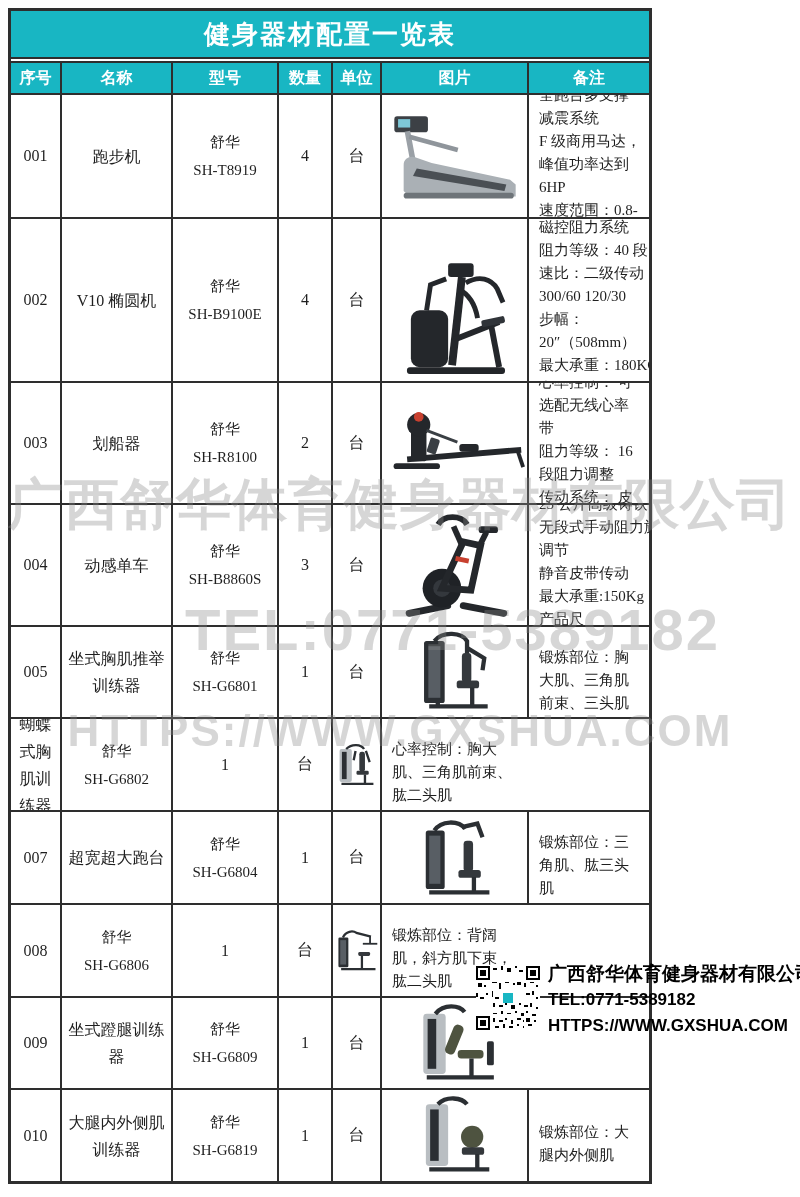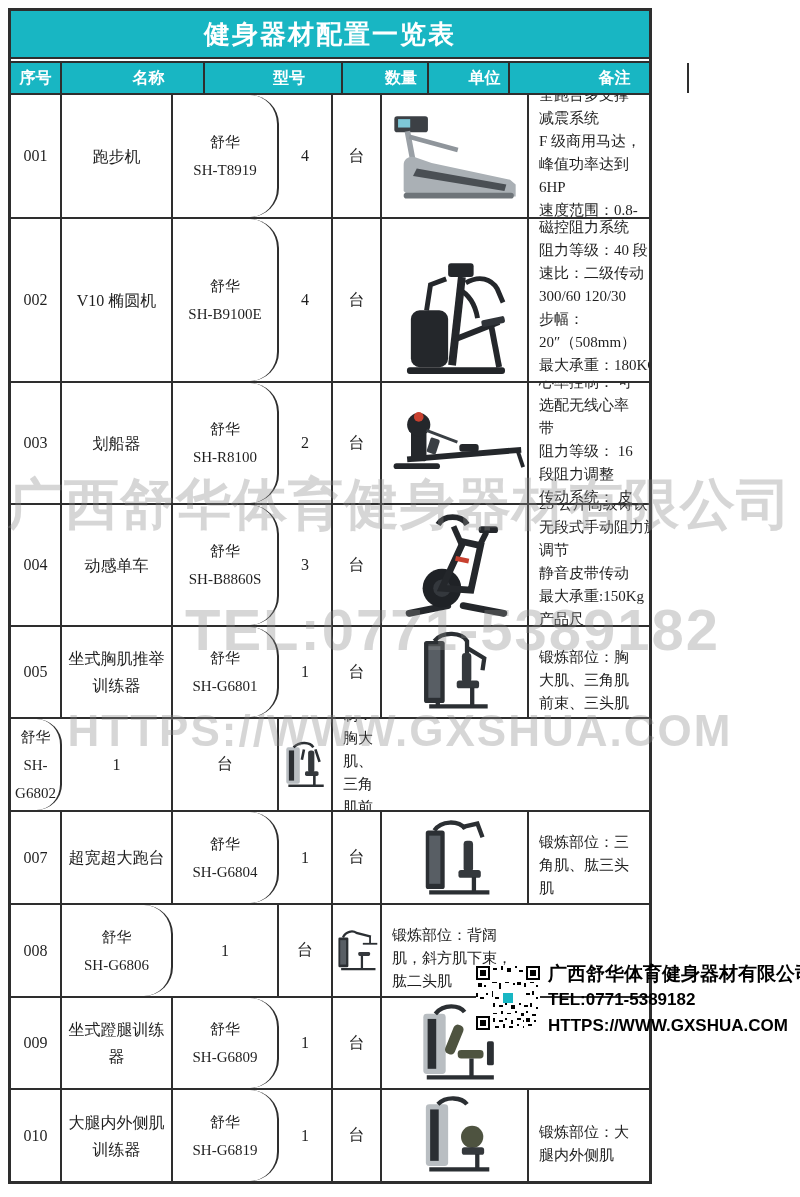--- a/index.html
+++ b/index.html
@@ -8,36 +8,36 @@
 
   .table-wrap { position:absolute; left:8px; top:8px; width:644px; border:3px solid #2e2e2e; background:#fff; }
 
   .title-bar { height:48px; background:#18b6c3; border-bottom:2px solid #2e2e2e;
     display:flex; align-items:center; justify-content:center; }
   .title-bar h1 { color:#fff; font-size:26px; font-weight:bold; letter-spacing:2px;
     font-family:"Liberation Sans", sans-serif; }
   .title-gap { height:4px; background:#fff; border-bottom:2px solid #2e2e2e; }
 
   .grid-row { display:grid; grid-template-columns:51px 111px 106px 54px 49px 147px 1fr; }
-  .header-row { height:32px; background:#18b6c3; border-bottom:2px solid #2e2e2e;gap:32px; }
+  .header-row { height:32px; background:#18b6c3; border-bottom:2px solid #2e2e2e; }
   .header-row .cell { color:#fff; font-weight:bold; font-size:16px;
     font-family:"Liberation Sans", sans-serif; display:flex; align-items:center; justify-content:center; }
 
   .cell { border-right:2px solid #2e2e2e; display:flex; align-items:center; justify-content:center;
     text-align:center; overflow:hidden; }
   .cell:last-child { border-right:none; }
 
   .trow { border-bottom:2px solid #2e2e2e; }
   .trow:last-child { border-bottom:none; }
   .r1{height:124px}.r2{height:164px}.r3{height:122px}.r4{height:122px}.r5{height:92px}
   .r6{height:93px}.r7{height:93px}.r8{height:93px}.r9{height:92px}.r10{height:91px}
 
   .c-no { font-size:16px; }
   .c-name { font-size:16px; line-height:27px; padding:7px 6px; }
-  .c-model { font-size:15px; line-height:28px; white-space:pre-line;border-radius:29px; }
+  .c-model { font-size:15px; line-height:28px; white-space:pre-line; }
   .c-qty, .c-unit { font-size:16px; }
   .c-remarks { justify-content:flex-start; text-align:left; font-size:15px; line-height:23px;
     white-space:pre-line; padding:20px 6px 4px 10px; }
   .c-img svg { display:block; }
 
   
   .wm { position:absolute; z-index:5; color:#8a8a8a; opacity:0.34; font-weight:bold;
     font-family:"Liberation Sans", sans-serif; pointer-events:none; white-space:nowrap; }
   .wm-company { top:468px; left:0; width:100%; text-align:center; font-size:55px; letter-spacing:1px; }
   .wm-tel { top:596px; left:185px; font-size:58px; letter-spacing:2px; }
@@ -62,22 +62,22 @@
       <h1>健身器材配置一览表</h1>
     </div>
     <div class="title-gap"></div>
 
     <div class="grid-row header-row">
       <div class="cell">序号</div>
       <div class="cell">名称</div>
       <div class="cell">型号</div>
       <div class="cell">数量</div>
       <div class="cell">单位</div>
+      <div class="cell">图片</div>
       <div class="cell">备注</div>
-      <div class="cell">图片</div>
     </div>
 
     <div class="grid-row trow r1">
       <div class="cell c-no">001</div>
       <div class="cell c-name">跑步机</div>
       <div class="cell c-model">舒华
 SH-T8919</div>
       <div class="cell c-qty">4</div>
       <div class="cell c-unit">台</div>
       <div class="cell c-img">
@@ -197,20 +197,21 @@
           <rect x="58" y="28" width="11" height="34" rx="4" fill="#34383c"></rect>
           <rect x="52" y="60" width="26" height="9" rx="3" fill="#34383c"></rect>
           <path d="M64 22 L84 34 L82 48" stroke="#2b2f33" stroke-width="5" fill="none"></path>
           <path d="M20 90 L88 90 M70 90 L70 68 M30 90 L30 86" stroke="#2b2f33" stroke-width="5"></path>
         </svg>
       </div>
       <div class="cell c-remarks">锻炼部位：胸大肌、三角肌前束、三头肌</div>
     </div>
 
     <div class="grid-row trow r6">
+      <div class="cell c-name">蝴蝶式胸肌训练器</div>
       <div class="cell c-model">舒华
 SH-G6802</div>
       <div class="cell c-qty">1</div>
       <div class="cell c-unit">台</div>
       <div class="cell c-img">
         <svg width="86" height="86" viewBox="0 0 100 100">
           <rect x="14" y="16" width="26" height="70" rx="4" fill="#b9bec2"></rect>
           <rect x="19" y="22" width="10" height="58" fill="#2b2f33"></rect>
           <path d="M28 16 C40 4 60 6 66 16" stroke="#2b2f33" stroke-width="5" fill="none"></path>
           <rect x="56" y="22" width="12" height="42" rx="5" fill="#34383c"></rect>

